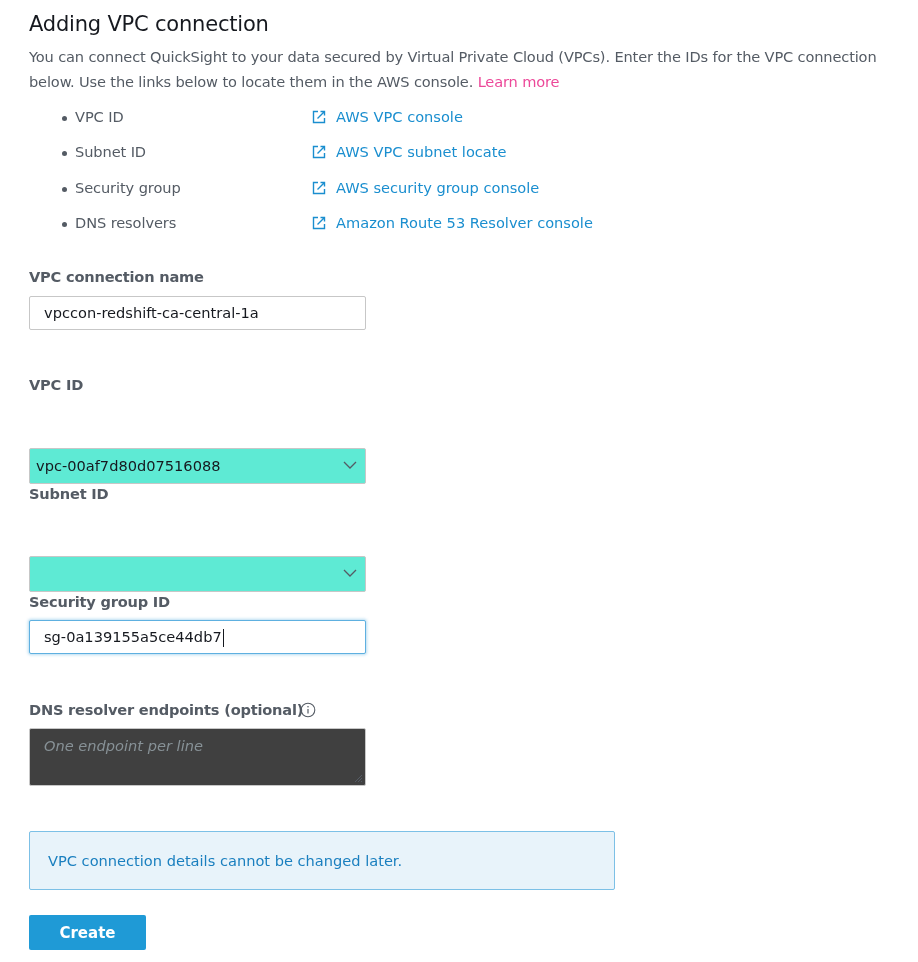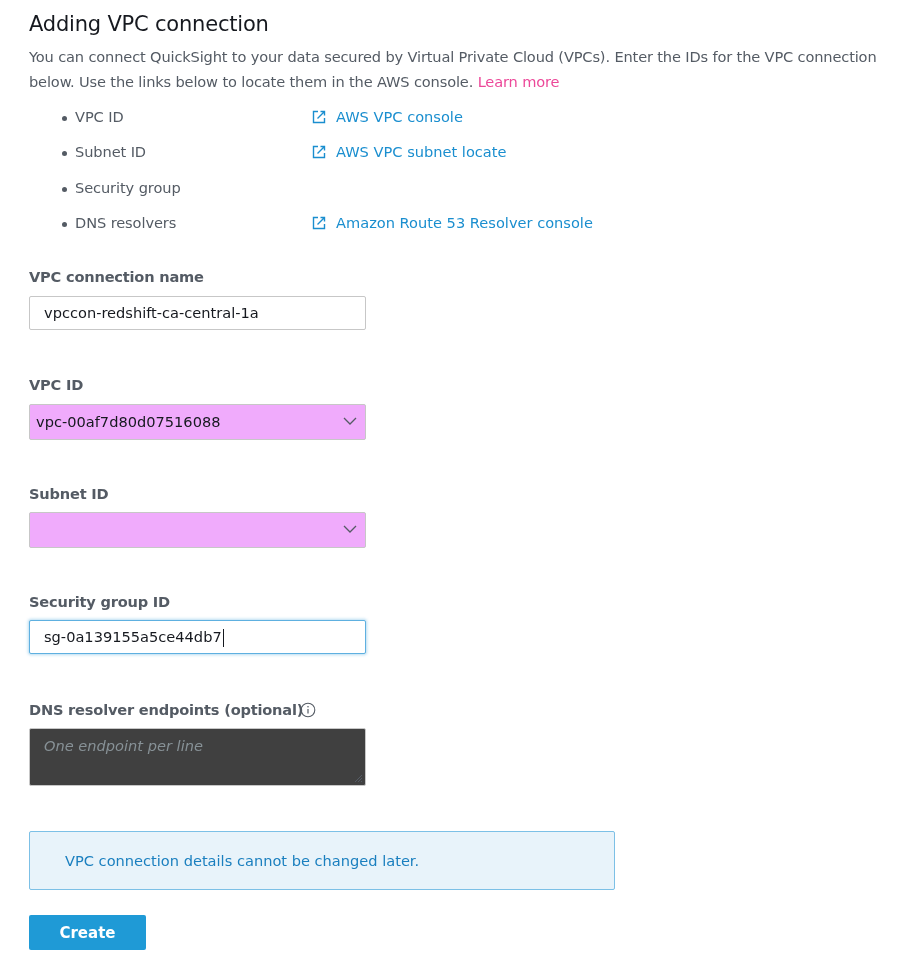--- a/index.html
+++ b/index.html
@@ -31,40 +31,40 @@
     position: absolute; left: 29px; font-size: 14.6px; font-weight: bold; color: #545b64; letter-spacing: -0.2px; text-align: right;
   }
   .input {
     position: absolute; left: 29px; width: 337px; height: 34px; box-sizing: border-box;
     border: 1px solid #c7c7c7; border-radius: 2px; background: #fff;
     font-size: 14.6px; color: #16191f; padding: 0 14px; line-height: 32px;
     font-family: "DejaVu Sans", "Liberation Sans", sans-serif;
   }
   .select {
     position: absolute; left: 29px; width: 337px; height: 36px; box-sizing: border-box;
-    border: 1px solid #c7c7c7; border-radius: 2px; background: #f0abfc;
-    font-size: 14.6px; color: #16191f; padding: 0 6px; line-height: 34px; cursor: pointer;
+    border: 1px solid #c7c7c7; border-radius: 2px; background: #5eead4;
+    font-size: 14.6px; color: #16191f; padding: 0 6px; line-height: 34px; cursor: pointer; margin-top: 44px;
   }
   .chevron { position: absolute; right: 8px; top: 11px; width: 14px; height: 10px; }
   .input.focused {
     border: 1px solid #5eb0e0;
     box-shadow: 0 0 3px 1px rgba(94,176,224,0.45);
   }
   .caret { display: inline-block; width: 1px; height: 18px; background: #16191f; vertical-align: middle; margin-left: 1px; }
   .textarea {
     position: absolute; left: 29px; top: 728px; width: 337px; height: 58px; box-sizing: border-box;
     border: 1px solid #c7c7c7; border-radius: 2px; background: #404040;
     font-size: 14.6px; padding: 8px 14px; color: #879196; font-style: italic;
   }
   .resize { position: absolute; right: 2px; bottom: 2px; width: 10px; height: 10px; }
   .info-icon { position: absolute; left: 300px; top: 702px; width: 16px; height: 16px; }
   .alert {
     position: absolute; left: 29px; top: 831px; width: 586px; height: 59px; box-sizing: border-box;
     border: 1px solid #7cc0e6; border-radius: 2px; background: #e8f3fa;
-    font-size: 14.6px; color: #1a7fbf; padding-left: 35px; line-height: 57px;
+    font-size: 14.6px; color: #1a7fbf; padding-left: 18px; line-height: 57px;
   }
   .btn {
     position: absolute; left: 29px; top: 915px; width: 117px; height: 35px;
     background: #1f9ad6; color: #ffffff; border: none; border-radius: 2px;
     font-size: 15px; font-weight: bold; text-align: center; line-height: 35px; cursor: pointer;
     font-family: "DejaVu Sans", "Liberation Sans", sans-serif;
   }
 </style>
 </head>
 <body>
@@ -95,20 +95,27 @@
       <svg class="ext-icon" viewBox="0 0 14 14">
           <path d="M6 1.5H1.5v11h11V8" fill="none" stroke="#1a8ecf" stroke-width="1.4"></path>
           <path d="M8.5 1.5h4v4M12.5 1.5L5.5 8.5" fill="none" stroke="#1a8ecf" stroke-width="1.4"></path>
         </svg>
       <span>AWS VPC subnet locate</span>
     </a>
   </div>
   <div class="bullet-row" style="top:71px">
     <span class="bullet-dot"></span>
     <span class="bullet-label">Security group</span>
+    <a class="bullet-link">
+      <svg class="ext-icon" viewBox="0 0 14 14">
+          <path d="M6 1.5H1.5v11h11V8" fill="none" stroke="#1a8ecf" stroke-width="1.4"></path>
+          <path d="M8.5 1.5h4v4M12.5 1.5L5.5 8.5" fill="none" stroke="#1a8ecf" stroke-width="1.4"></path>
+        </svg>
+      <span>AWS security group console</span>
+    </a>
   </div>
   <div class="bullet-row" style="top:106px">
     <span class="bullet-dot"></span>
     <span class="bullet-label">DNS resolvers</span>
     <a class="bullet-link">
       <svg class="ext-icon" viewBox="0 0 14 14">
           <path d="M6 1.5H1.5v11h11V8" fill="none" stroke="#1a8ecf" stroke-width="1.4"></path>
           <path d="M8.5 1.5h4v4M12.5 1.5L5.5 8.5" fill="none" stroke="#1a8ecf" stroke-width="1.4"></path>
         </svg>
       <span>Amazon Route 53 Resolver console</span>

